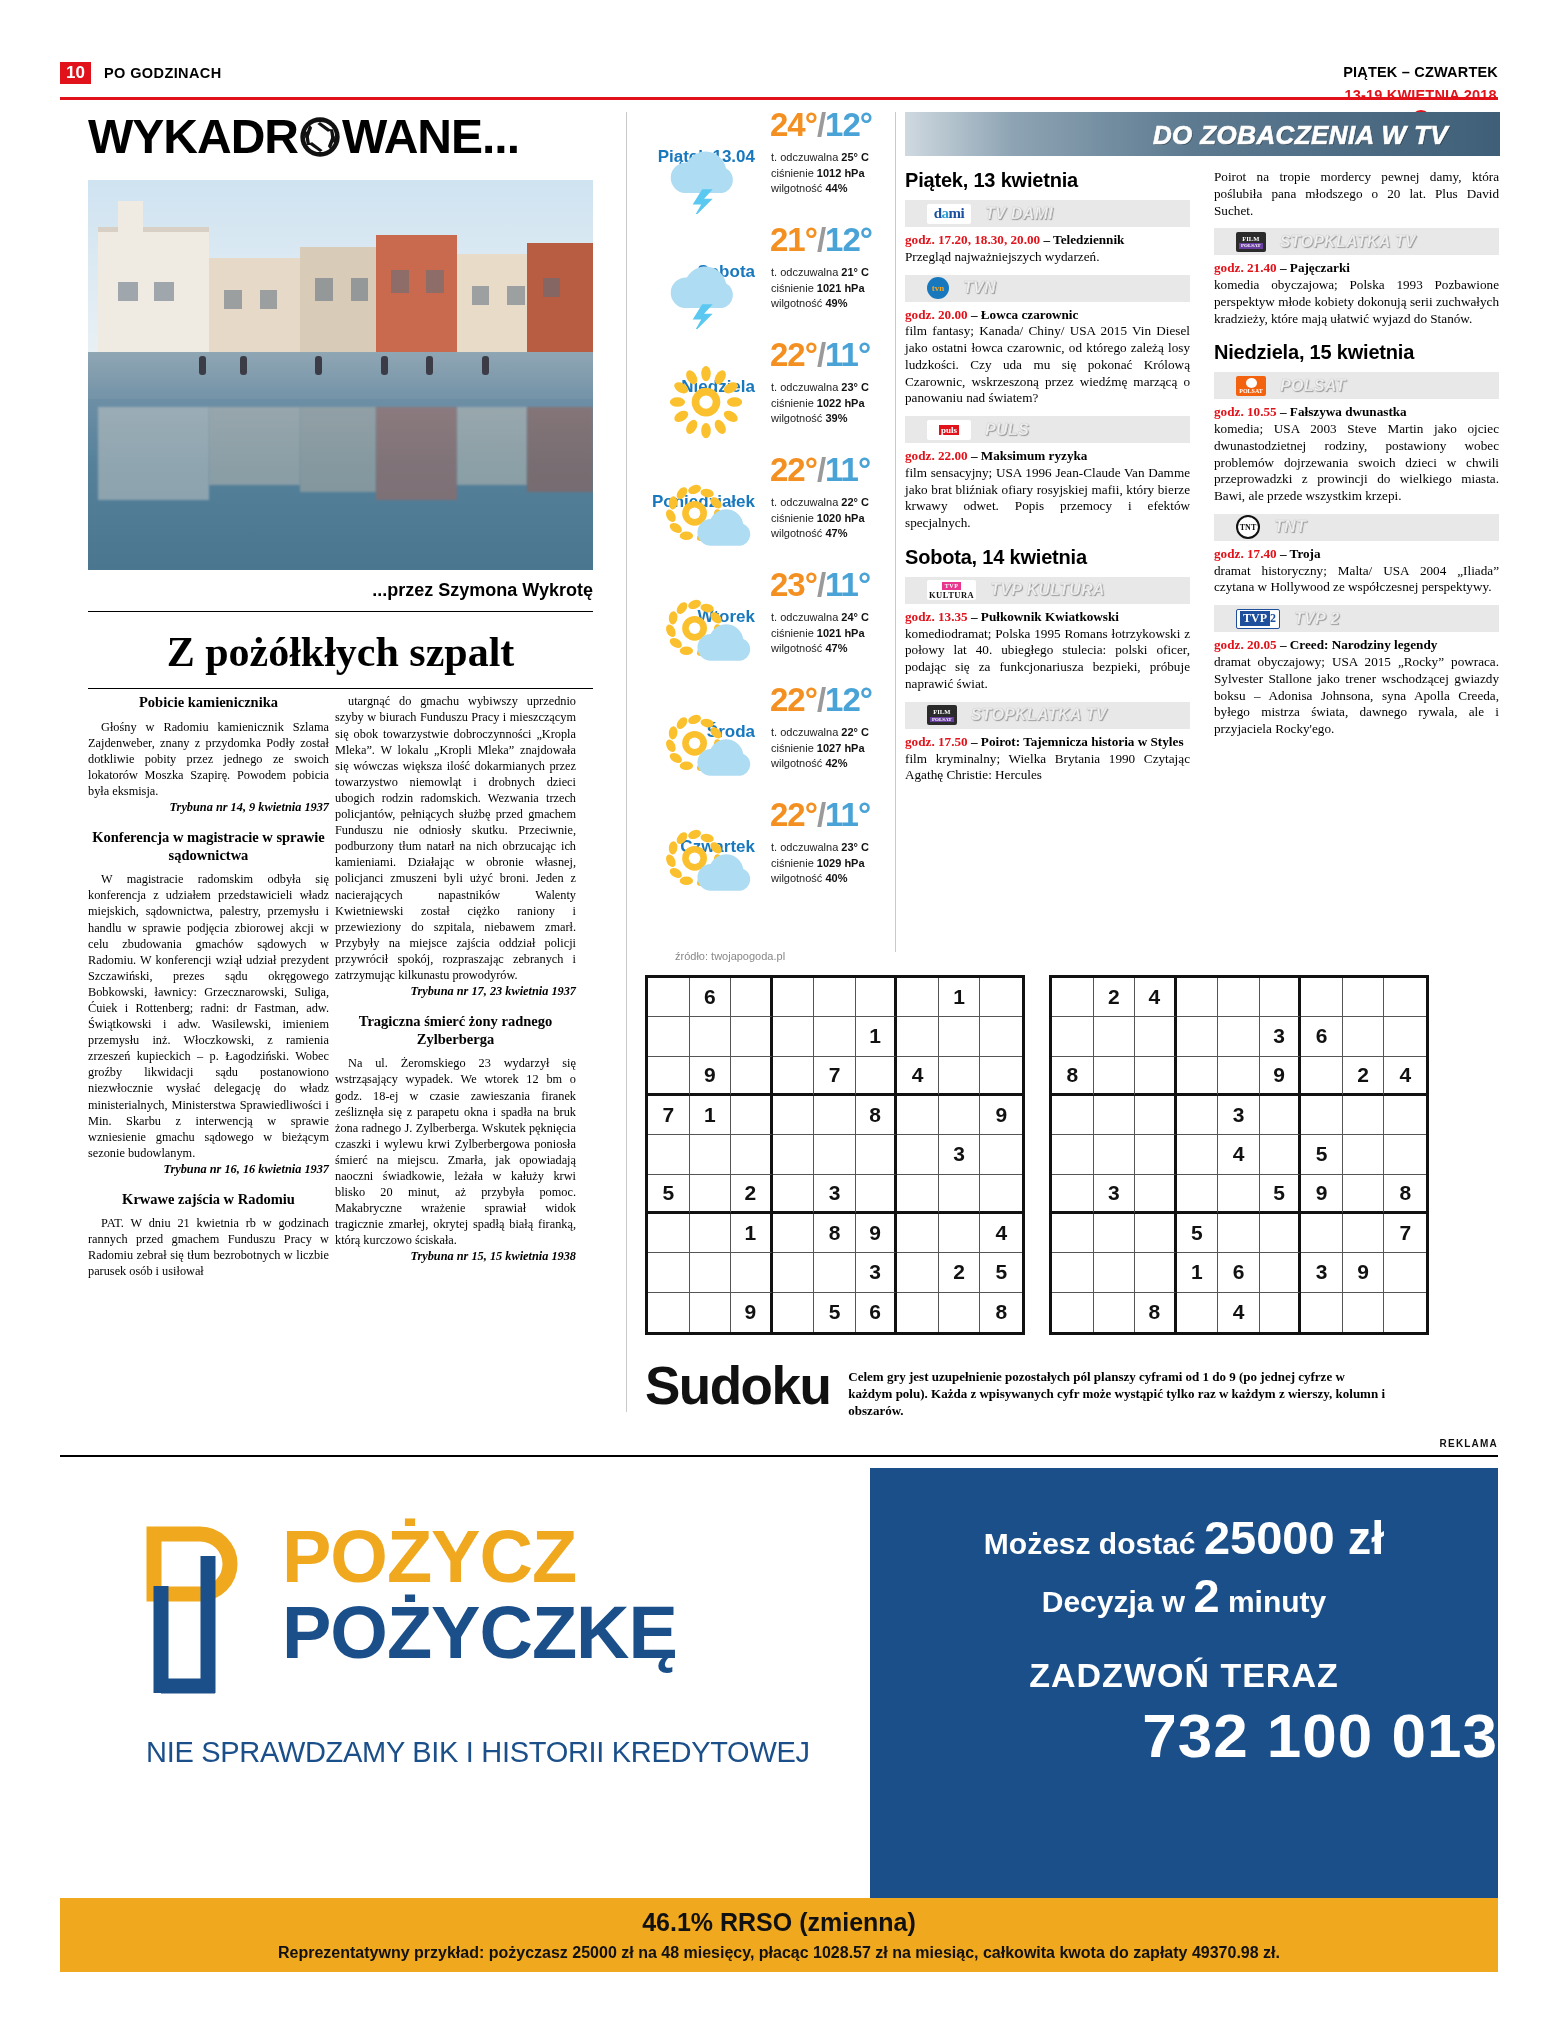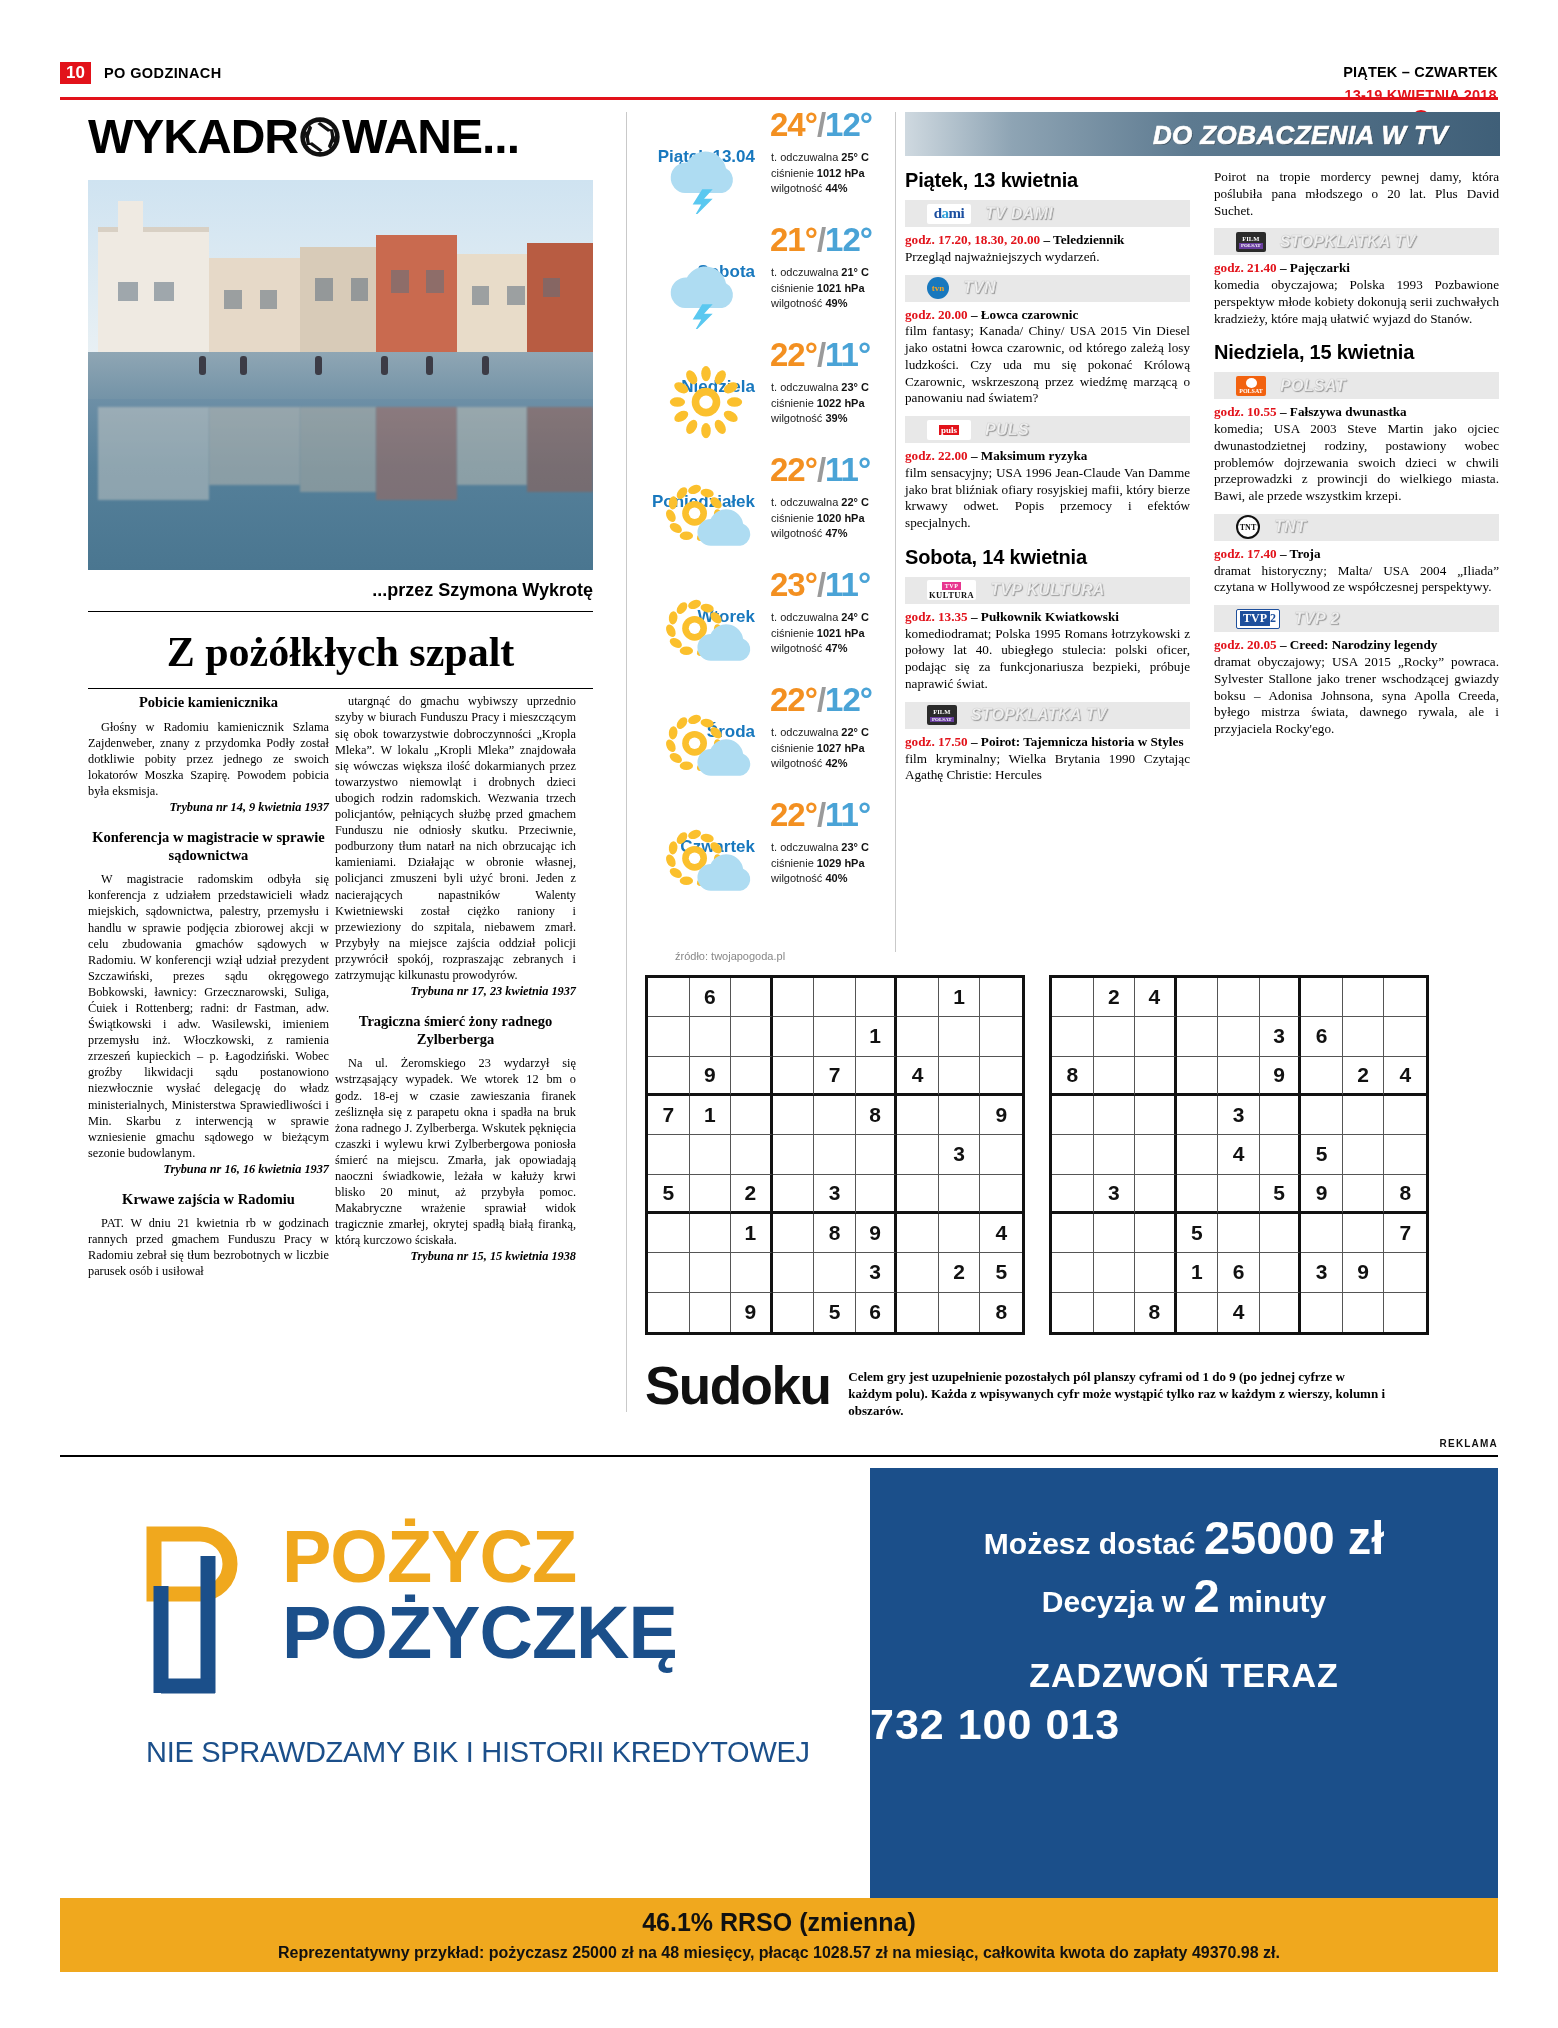--- a/index.html
+++ b/index.html
@@ -266,22 +266,22 @@
             color:#1b4f8a; letter-spacing:-.3px; }
 
   .ad-l1 { position:absolute; left:0; top:42px; width:100%; text-align:center;
            font-size:30px; font-weight:bold; }
   .ad-l1 b { font-size:47px; }
   .ad-l2 { position:absolute; left:0; top:100px; width:100%; text-align:center;
            font-size:30px; font-weight:bold; }
   .ad-l2 b { font-size:47px; }
   .ad-l3 { position:absolute; left:0; top:188px; width:100%; text-align:center;
            font-size:34px; font-weight:bold; letter-spacing:1px; }
-  .ad-phone { position:absolute; left:0; top:232px; width:100%; text-align:left;
-              font-size:43px; font-weight:bold; letter-spacing:1px; }
+  .ad-phone { position:absolute; left:0; top:232px; width:100%; text-align:right;
+              font-size:62px; font-weight:bold; letter-spacing:1px; }
 
   .ad-foot { position:absolute; left:60px; top:1898px; width:1438px; height:74px;
              background:#f0a81e; color:#111; text-align:center; }
   .ad-foot .f1 { font-size:25px; font-weight:bold; padding-top:10px; }
   .ad-foot .f2 { font-size:16px; font-weight:bold; padding-top:7px; }
 </style>
 </head>
 <body>
 
 <div class="pageheader">

